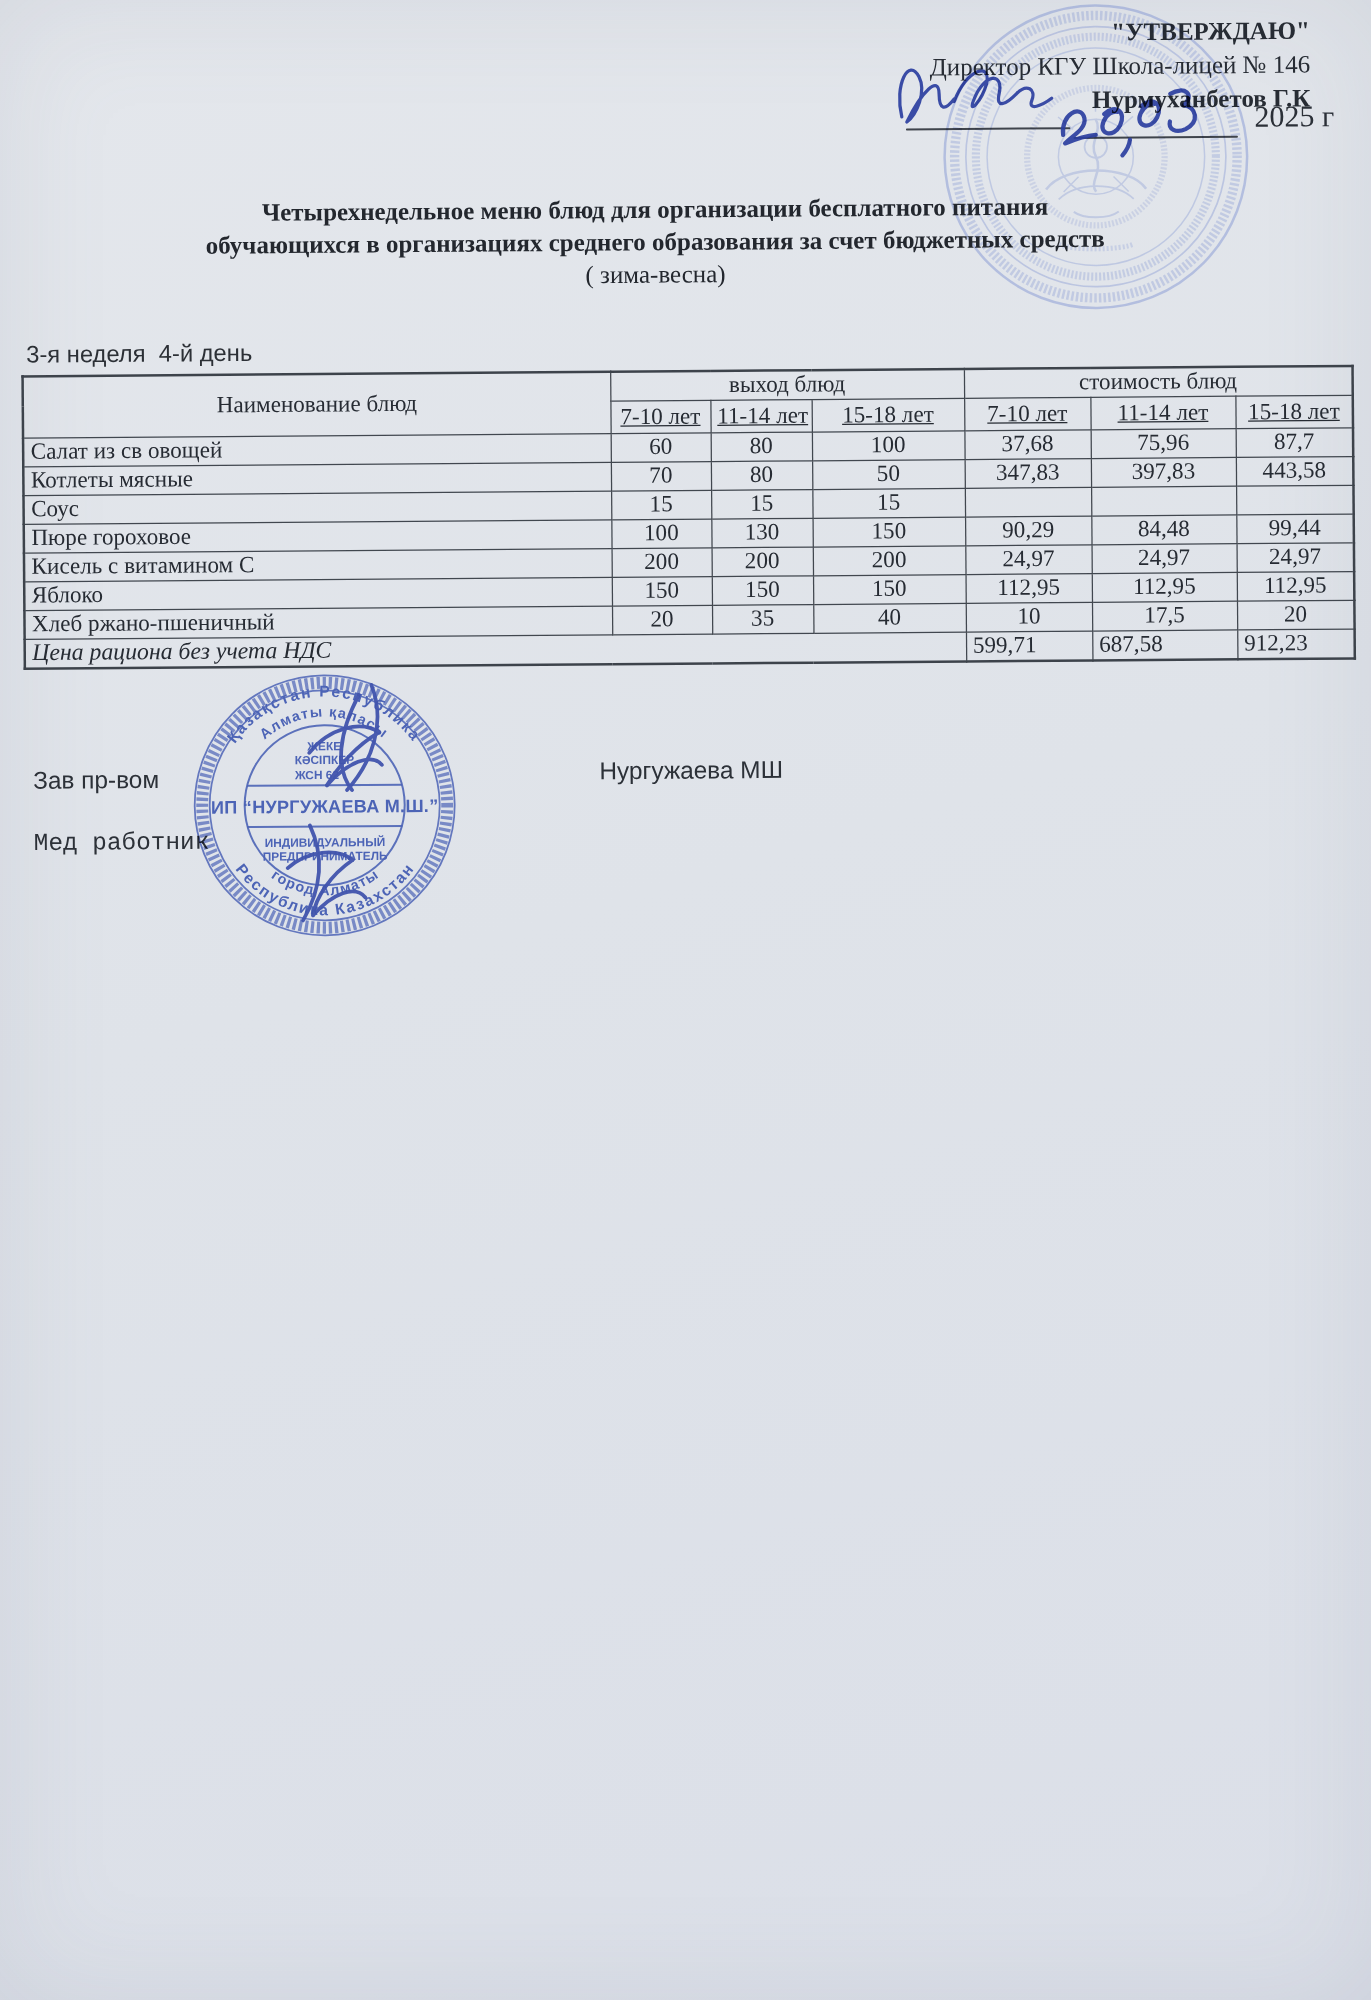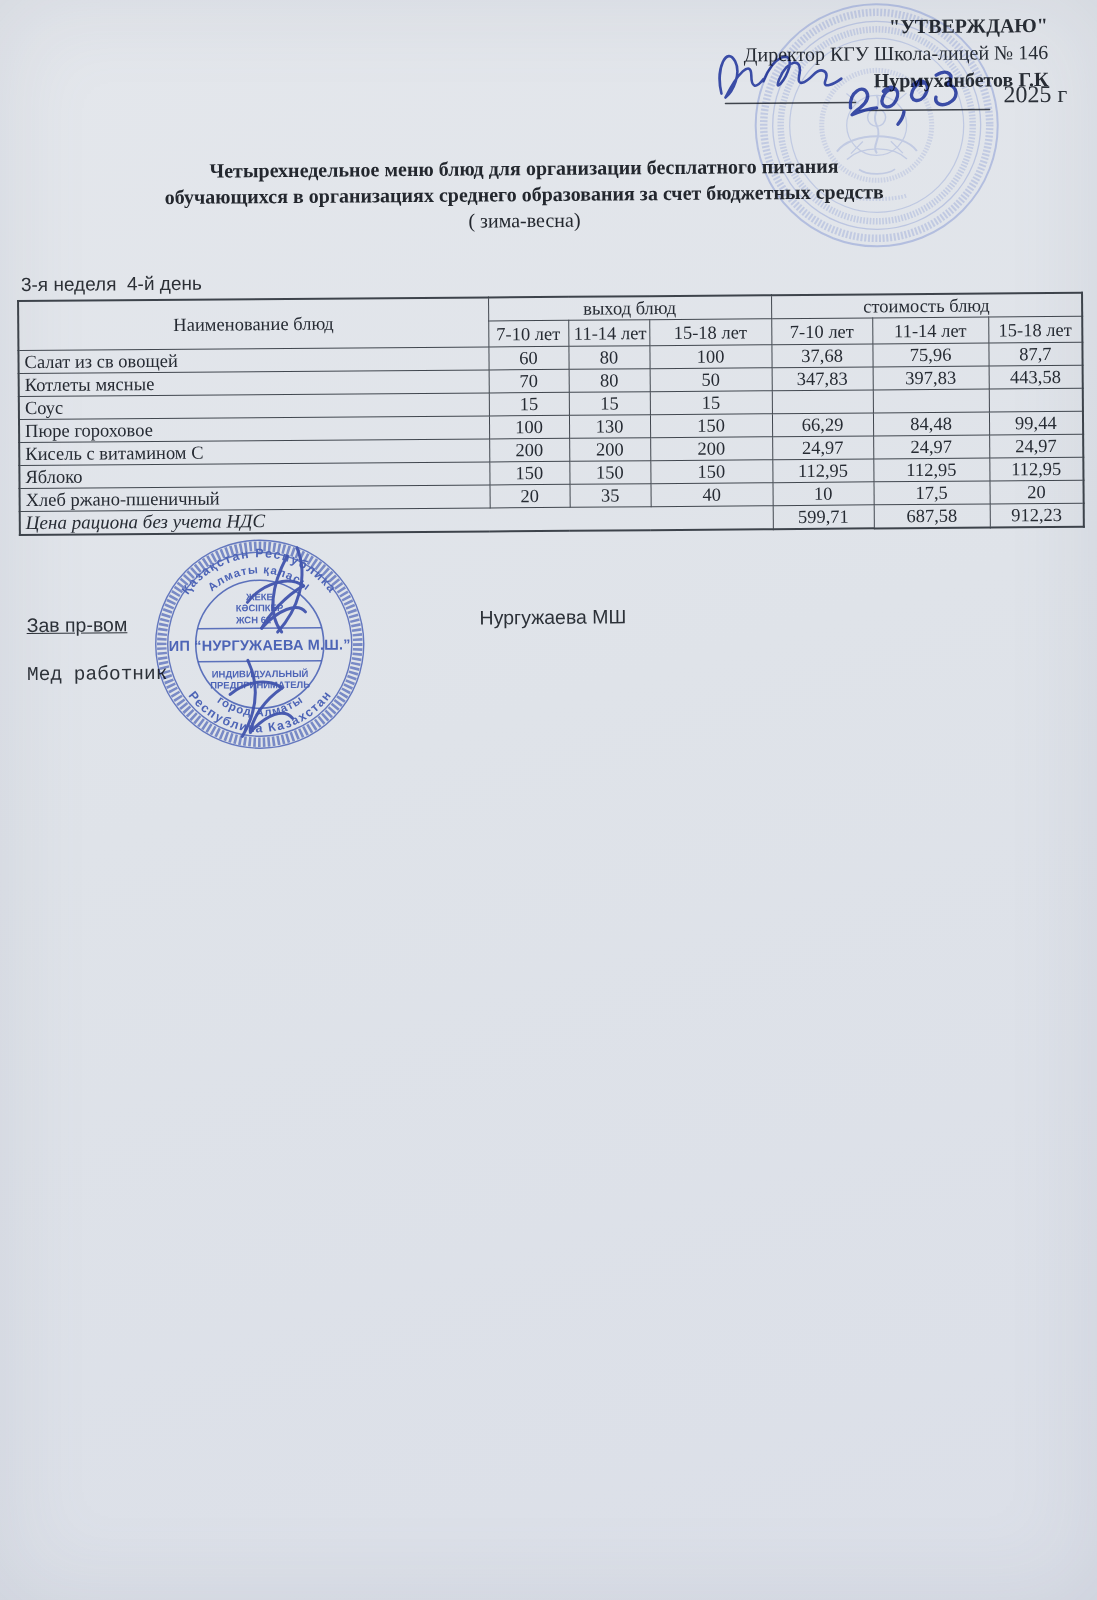--- a/index.html
+++ b/index.html
@@ -15,23 +15,23 @@
   .year{position:absolute;left:1006px;top:85px;font-size:24px;color:#2b3038;}
   .ink-svg{position:absolute;mix-blend-mode:multiply;}
   .title{position:absolute;top:155px;left:0;width:1052px;text-align:center;font-size:20px;line-height:26px;font-weight:bold;color:#23272e;}
   .title .plain{font-weight:normal;}
   .week{position:absolute;left:22px;top:270px;font-family:"Liberation Sans",sans-serif;font-size:19px;color:#2c3036;white-space:pre;}
   table.menu{position:absolute;left:18px;top:296px;width:1064px;border-collapse:collapse;table-layout:fixed;font-size:18.5px;color:#262b33;}
   table.menu td,table.menu th{border:1.6px solid #41474f;padding:0 5px;height:22px;line-height:20px;font-weight:normal;overflow:hidden;white-space:nowrap;}
   table.menu{border:2.2px solid #3d434b;}
   .c{text-align:center;}
   .l{text-align:left;}
-  tr.agerow td{height:25px;}
+  tr.agerow td{height:25px;text-decoration:underline;}
   td.total-label{font-style:italic;font-size:19px;}
-  td.total-val{font-weight:bold;text-align:center;height:25px;}
+  td.total-val{font-weight:bold;height:25px;}
   .sig-label{position:absolute;font-family:"Liberation Sans",sans-serif;font-size:19.5px;color:#2c3138;}
   svg text{font-family:"Liberation Sans",sans-serif;}
 </style>
 </head>
 <body>
 
 <div class="page">
   <div class="tilt">
 
     <div class="approval">
@@ -137,21 +137,21 @@
           <td class="c">15</td>
           <td class="c"></td>
           <td class="c"></td>
           <td class="c"></td>
         </tr>
         <tr>
           <td class="l">Пюре гороховое</td>
           <td class="c">100</td>
           <td class="c">130</td>
           <td class="c">150</td>
-          <td class="c">66,29</td>
+          <td class="c">90,29</td>
           <td class="c">84,48</td>
           <td class="c">99,44</td>
         </tr>
         <tr>
           <td class="l">Кисель с витамином С</td>
           <td class="c">200</td>
           <td class="c">200</td>
           <td class="c">200</td>
           <td class="c">24,97</td>
           <td class="c">24,97</td>
@@ -177,21 +177,21 @@
         </tr>
         <tr>
           <td class="total-label" colspan="4">Цена рациона без учета НДС</td>
           <td class="total-val">599,71</td>
           <td class="total-val">687,58</td>
           <td class="total-val">912,23</td>
         </tr>
       </tbody>
     </table>
 
-    <div class="sig-label" style="left:25px;top:610px;text-decoration:underline;">Зав пр-вом</div>
+    <div class="sig-label" style="left:25px;top:610px;">Зав пр-вом</div>
     <div class="sig-label" style="left:25px;top:660px;font-family:Liberation Mono, monospace;">Мед работник</div>
     <div class="sig-label" style="left:478px;top:606px;">Нургужаева МШ</div>
 
     <svg class="ink-svg" style="left:148px;top:532px;opacity:.9;" width="220" height="220" viewBox="0 0 220 220">
       <defs>
         <path id="arcTopOuter" d="M 23 110 A 87 87 0 1 1 197 110"></path>
         <path id="arcTopInner" d="M 39 110 A 71 71 0 1 1 181 110"></path>
         <path id="arcBotOuter" d="M 22 110 A 88 88 0 1 0 198 110"></path>
         <path id="arcBotInner" d="M 38 110 A 72 72 0 1 0 182 110"></path>
       </defs>

